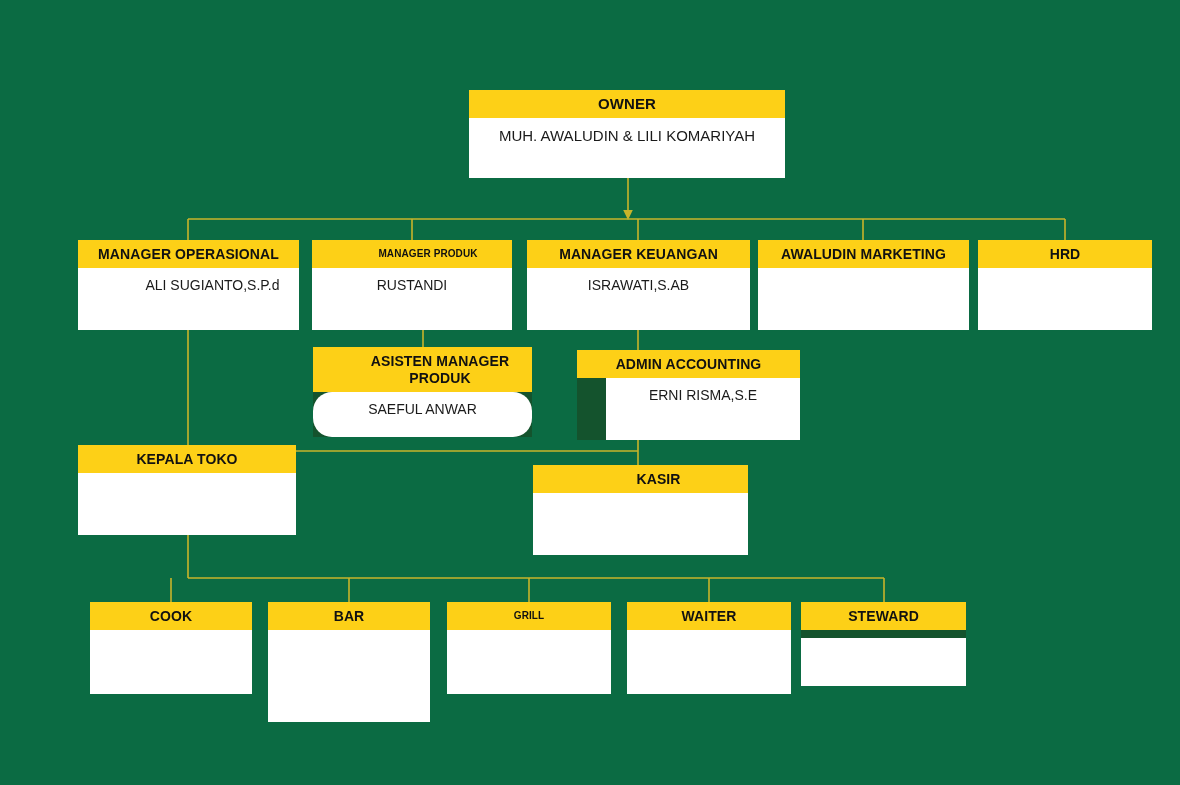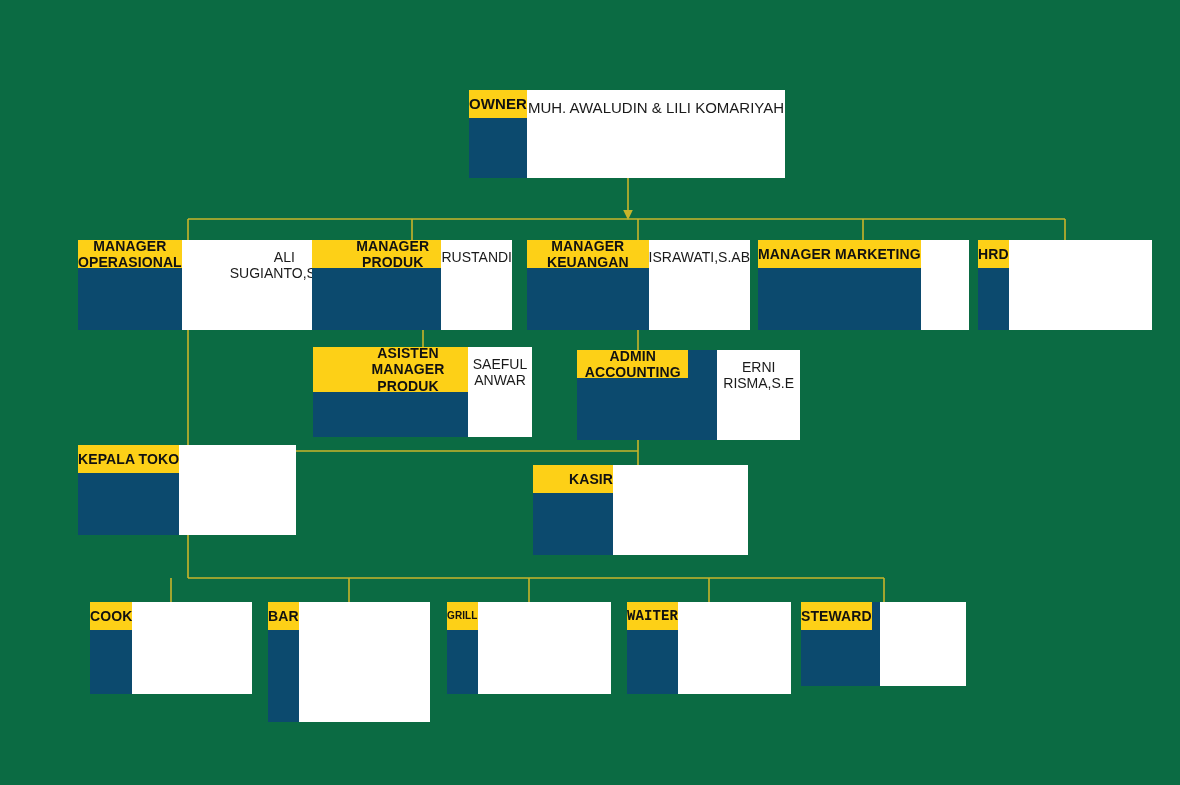--- a/index.html
+++ b/index.html
@@ -22,23 +22,23 @@
     position: absolute;
     left: 0;
     top: 0;
     width: 1180px;
     height: 785px;
     pointer-events: none;
   }
   .node {
     position: absolute;
     box-sizing: border-box;
-    background: #0c4a6e;
+    background: #14532d;
     display: flex;
-    flex-direction: row;
+    flex-direction: column;
     z-index: 2;
   }
   .node-title {
     background: #fdd017;
     color: #111111;
     font-weight: bold;
     text-align: center;
     display: flex;
     align-items: center;
     justify-content: center;
@@ -105,38 +105,38 @@
   <div id="nodes-layer">
       <div class="node" style="left: 469px; top: 90px; width: 316px; height: 88px;">
         <div class="node-title" style="height: 28px; font-size: 15px; background: rgb(253, 208, 23); color: rgb(17, 17, 17);">OWNER</div>
         <div class="node-body" style="font-size: 15px; background: rgb(255, 255, 255);">MUH. AWALUDIN &amp; LILI KOMARIYAH</div>
       </div>
       <div class="node" style="left: 78px; top: 240px; width: 221px; height: 90px;">
         <div class="node-title" style="height: 28px; font-size: 14px; background: rgb(253, 208, 23); color: rgb(17, 17, 17);">MANAGER OPERASIONAL</div>
         <div class="node-body" style="font-size: 14px; background: rgb(255, 255, 255); padding-left: 48px;">ALI SUGIANTO,S.P.d</div>
       </div>
       <div class="node" style="left: 312px; top: 240px; width: 200px; height: 90px;">
-        <div class="node-title" style="height: 28px; font-size: 14px; background: rgb(253, 208, 23); color: rgb(17, 17, 17); padding-left: 32px;">MANAGER PRODUK</div>
+        <div class="node-title" style="height: 28px; font-size: 10px; background: rgb(253, 208, 23); color: rgb(17, 17, 17); padding-left: 32px;">MANAGER PRODUK</div>
         <div class="node-body" style="font-size: 14px; background: rgb(255, 255, 255);">RUSTANDI</div>
       </div>
       <div class="node" style="left: 527px; top: 240px; width: 223px; height: 90px;">
         <div class="node-title" style="height: 28px; font-size: 14px; background: rgb(253, 208, 23); color: rgb(17, 17, 17);">MANAGER KEUANGAN</div>
         <div class="node-body" style="font-size: 14px; background: rgb(255, 255, 255);">ISRAWATI,S.AB</div>
       </div>
       <div class="node" style="left: 758px; top: 240px; width: 211px; height: 90px;">
-        <div class="node-title" style="height: 28px; font-size: 14px; background: rgb(253, 208, 23); color: rgb(17, 17, 17);">MANAGER MARKETING</div>
+        <div class="node-title" style="height: 28px; font-size: 14px; background: rgb(253, 208, 23); color: rgb(17, 17, 17);">AWALUDIN MARKETING</div>
         <div class="node-body empty" style="font-size: 14px; background: rgb(255, 255, 255);"></div>
       </div>
       <div class="node" style="left: 978px; top: 240px; width: 174px; height: 90px;">
         <div class="node-title" style="height: 28px; font-size: 14px; background: rgb(253, 208, 23); color: rgb(17, 17, 17);">HRD</div>
         <div class="node-body empty" style="font-size: 14px; background: rgb(255, 255, 255);"></div>
       </div>
       <div class="node" style="left: 313px; top: 347px; width: 219px; height: 90px;">
         <div class="node-title" style="height: 45px; font-size: 14px; background: rgb(253, 208, 23); color: rgb(17, 17, 17); padding-left: 35px;">ASISTEN MANAGER PRODUK</div>
-        <div class="node-body" style="font-size: 14px; background: rgb(255, 255, 255);">SAEFUL ANWAR</div>
+        <div class="node-body" style="font-size: 14px; background: rgb(255, 255, 255); border-radius: 19px;">SAEFUL ANWAR</div>
       </div>
       <div class="node" style="left: 577px; top: 350px; width: 223px; height: 90px;">
         <div class="node-title" style="height: 28px; font-size: 14px; background: rgb(253, 208, 23); color: rgb(17, 17, 17);">ADMIN ACCOUNTING</div>
         <div class="node-body" style="font-size: 14px; background: rgb(255, 255, 255); margin-left: 29px;">ERNI RISMA,S.E</div>
       </div>
       <div class="node" style="left: 78px; top: 445px; width: 218px; height: 90px;">
         <div class="node-title" style="height: 28px; font-size: 14px; background: rgb(253, 208, 23); color: rgb(17, 17, 17);">KEPALA TOKO</div>
         <div class="node-body empty" style="font-size: 14px; background: rgb(255, 255, 255);"></div>
       </div>
       <div class="node" style="left: 533px; top: 465px; width: 215px; height: 90px;">
@@ -149,21 +149,21 @@
       </div>
       <div class="node" style="left: 268px; top: 602px; width: 162px; height: 120px;">
         <div class="node-title" style="height: 28px; font-size: 14px; background: rgb(253, 208, 23); color: rgb(17, 17, 17);">BAR</div>
         <div class="node-body empty" style="font-size: 14px; background: rgb(255, 255, 255);"></div>
       </div>
       <div class="node" style="left: 447px; top: 602px; width: 164px; height: 92px;">
         <div class="node-title" style="height: 28px; font-size: 10px; background: rgb(253, 208, 23); color: rgb(17, 17, 17);">GRILL</div>
         <div class="node-body empty" style="font-size: 14px; background: rgb(255, 255, 255);"></div>
       </div>
       <div class="node" style="left: 627px; top: 602px; width: 164px; height: 92px;">
-        <div class="node-title" style="height: 28px; font-size: 14px; background: rgb(253, 208, 23); color: rgb(17, 17, 17); font-family: Liberation Mono, monospace;">WAITER</div>
+        <div class="node-title" style="height: 28px; font-size: 14px; background: rgb(253, 208, 23); color: rgb(17, 17, 17);">WAITER</div>
         <div class="node-body empty" style="font-size: 14px; background: rgb(255, 255, 255);"></div>
       </div>
       <div class="node" style="left: 801px; top: 602px; width: 165px; height: 84px; gap: 8px;">
         <div class="node-title" style="height: 28px; font-size: 14px; background: rgb(253, 208, 23); color: rgb(17, 17, 17);">STEWARD</div>
         <div class="node-body empty" style="font-size: 14px; background: rgb(255, 255, 255);"></div>
       </div>
     </div>
 
 </div>
 

